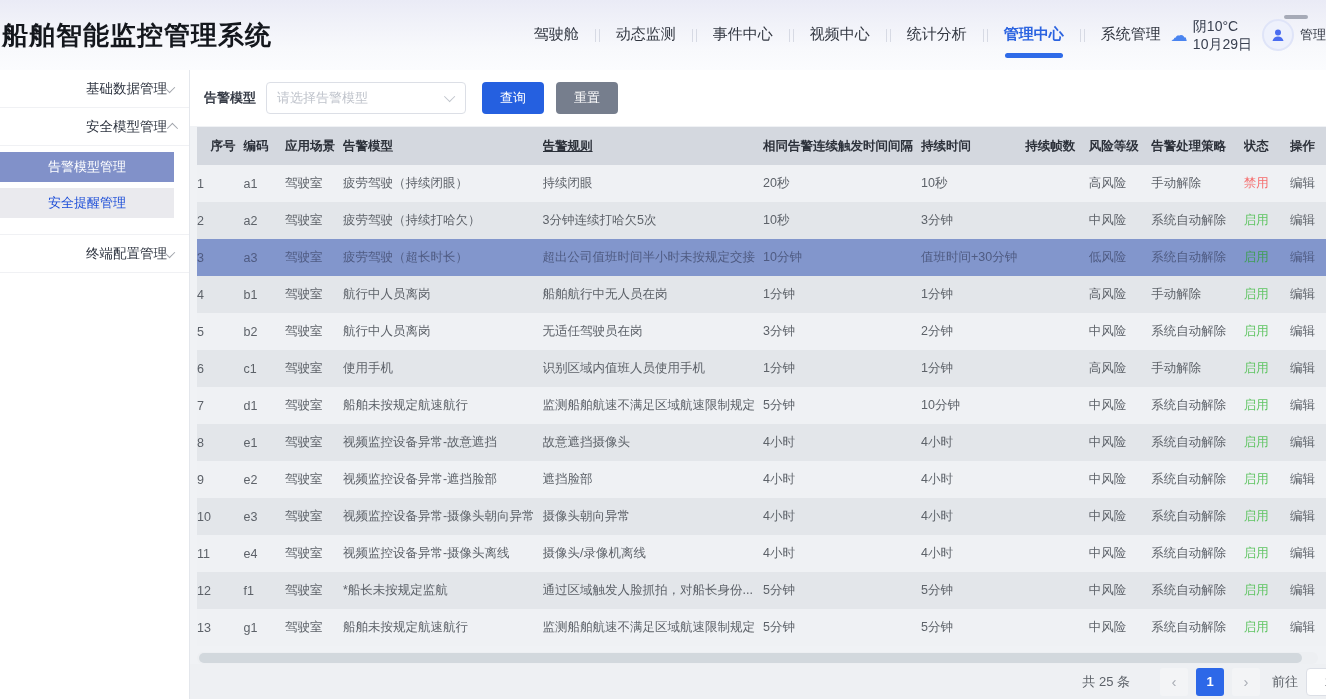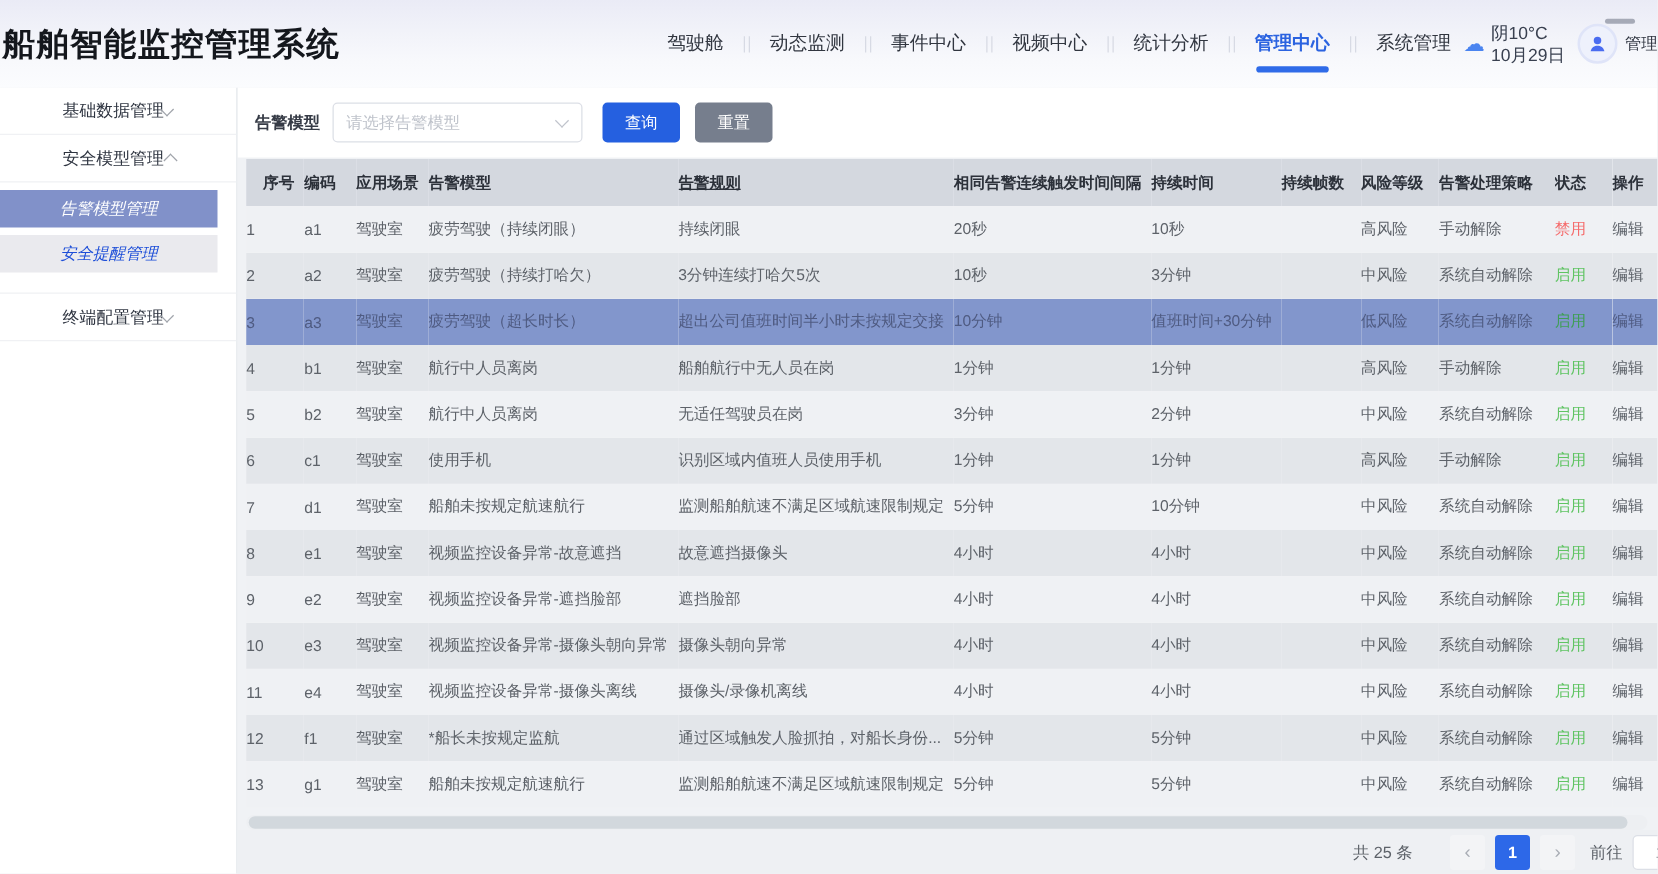--- a/index.html
+++ b/index.html
@@ -22,26 +22,26 @@
   .cloud { color:#4a84f0; font-size:17px; line-height:1; }
   .wx-lines { font-size:14px; color:#394050; line-height:1.3; white-space:nowrap; }
   .avatar { width:32px; height:32px; border-radius:50%; background:#eef1fc; border:2px solid #dfe4f8;
             display:flex; align-items:center; justify-content:center; margin-right:6px; flex:none; }
   .uname { font-size:13px; color:#2f3440; white-space:nowrap; }
   .win-dash { position:absolute; top:15px; right:18px; width:24px; height:4px; border-radius:2px; background:#8e93a2; opacity:.75; }
 
   
   .sidebar { position:absolute; top:70px; left:0; width:190px; bottom:0; background:#fff;
              border-right:1px solid #e4e7ec; z-index:4; }
-  .side-group { height:38px; padding:0 14px; display:flex; align-items:center; justify-content:center;
+  .side-group { height:38px; padding:0 14px; display:flex; align-items:center; justify-content:flex-end;
                 font-size:13.5px; color:#2e3440; border-bottom:1px solid #f0f1f4; cursor:pointer; }
   .chev { width:8px; height:8px; border-left:1.5px solid #a0a4ab; border-bottom:1.5px solid #a0a4ab; flex:none; }
   .chev.down { transform:rotate(-45deg) translateY(-2px); }
   .chev.up   { transform:rotate(135deg) translateY(-2px); }
-  .sub-wrap { padding:6px 0 10px 0; border-bottom:1px solid #f0f1f4;font-style:italic; }
+  .sub-wrap { padding:6px 0 10px 0; border-bottom:1px solid #f0f1f4; }
   .side-sub { height:30px; line-height:30px; text-align:center; font-size:13px; margin:0 15px 6px 0;
               background:#eaeaee; color:#1d4ed8; cursor:pointer; }
   .side-sub.sel { background:#8191c9; color:#fff; }
 
   
   .filterbar { position:absolute; top:70px; left:190px; right:0; height:56px; background:#fff;
                display:flex; align-items:center; padding-left:14px; }
   .f-label { font-size:13px; font-weight:700; color:#363b46; margin-right:10px; white-space:nowrap; }
   .f-select { width:200px; height:32px; border:1px solid #dcdfe6; border-radius:4px; background:#fff;
               display:flex; align-items:center; justify-content:space-between; padding:0 10px; cursor:pointer; }

